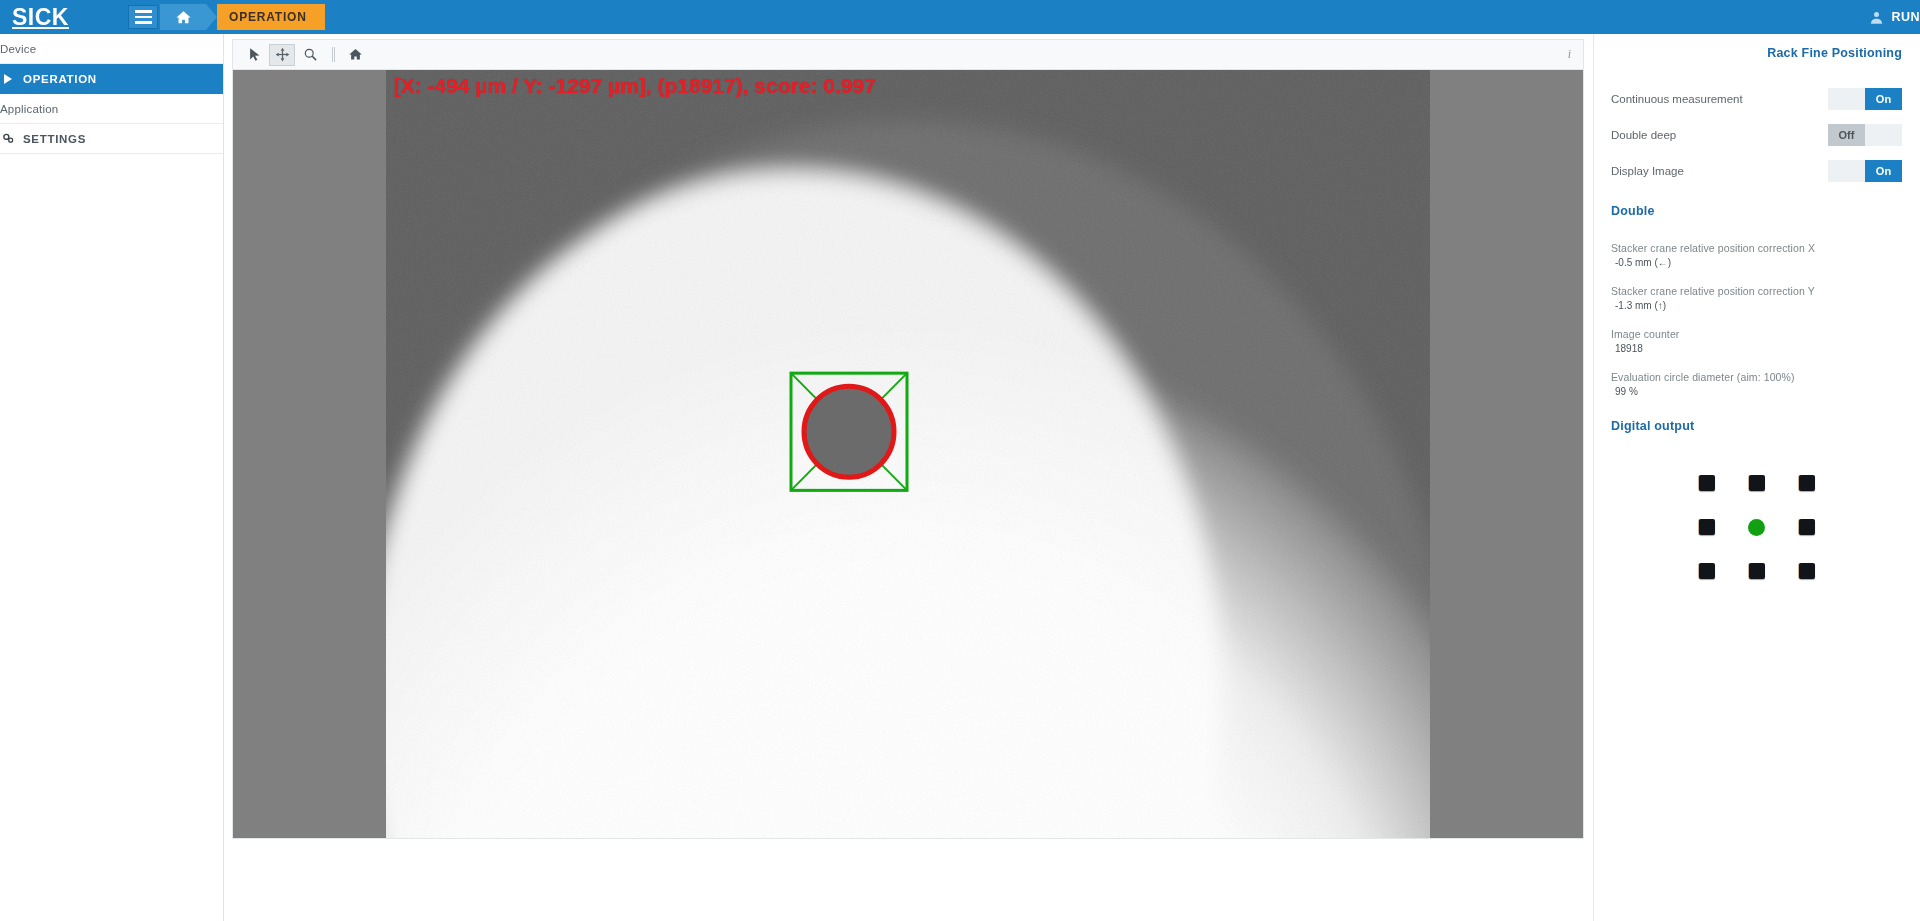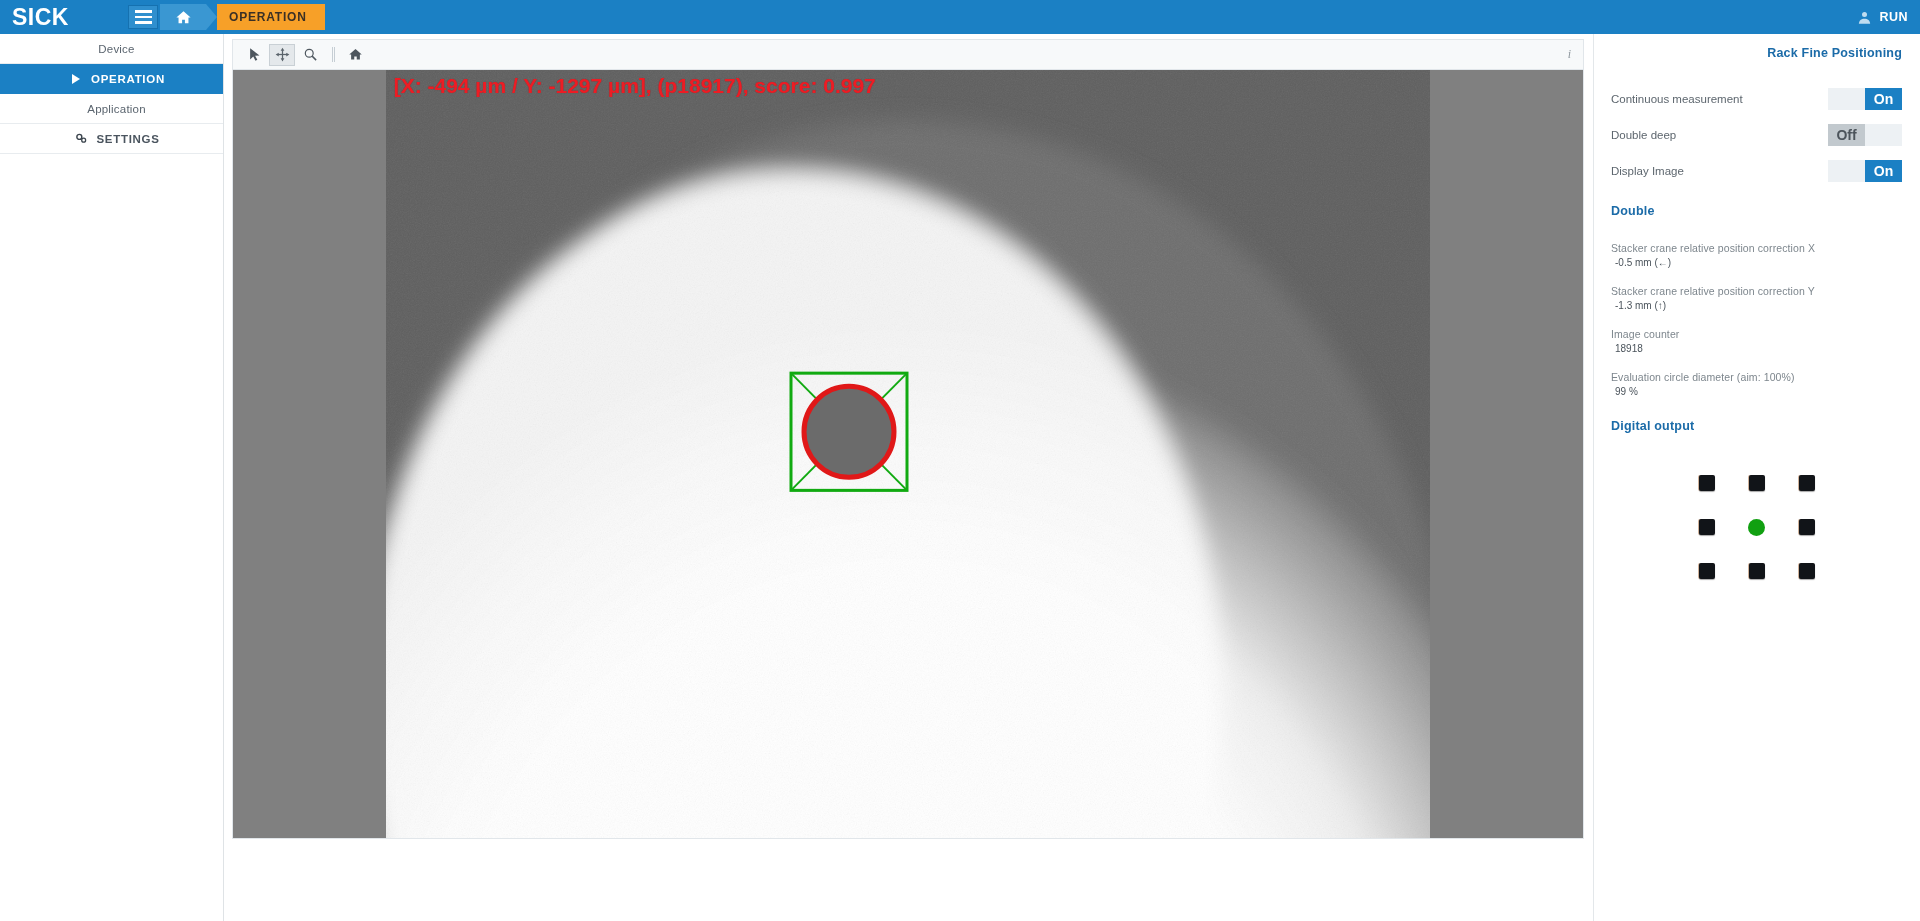--- a/index.html
+++ b/index.html
@@ -13,21 +13,21 @@
 
   
   .topbar {
     position: absolute; left: 0; top: 0; width: 1920px; height: 34px;
     background: #1b80c4;
     display: flex; align-items: center;
   }
   .sick-logo {
     width: 120px; padding-left: 12px;
     font-size: 23px; font-weight: bold; letter-spacing: 0.5px;
-    color: #ffffff; font-family: "Liberation Sans", sans-serif;
+    color: #ffffff; font-family: "Liberation Sans", sans-serif; text-decoration: underline;
   }
   .hamburger {
     width: 30px; height: 24px; margin-left: 8px;
     background: #2f8fce;
     display: flex; flex-direction: column; justify-content: center;
     align-items: center; gap: 3px; cursor: pointer;
     border: 1px solid #1571b0;
   }
   .hamburger span { display: block; width: 17px; height: 2.5px; background: #fff; }
   .home-tab {
@@ -44,21 +44,21 @@
     border-left: 11px solid #3a97d2;
   }
   .crumb-op {
     height: 26px; background: #f7a028; color: #3a3026;
     display: flex; align-items: center; padding: 0 18px 0 12px;
     font-size: 12px; font-weight: bold; letter-spacing: 0.8px;
     cursor: pointer;
   }
   .topbar-right {
     margin-left: auto; display: flex; align-items: center; gap: 7px;
-    padding-right: 12px; color: #ffffff; font-size: 12.5px; font-weight: bold;
+    padding-right: 0; color: #ffffff; font-size: 12.5px; font-weight: bold;
     letter-spacing: 0.5px; cursor: pointer;
   }
   .user-icon { width: 15px; height: 15px; display: block; }
 
   
   .sidebar {
     position: absolute; left: 0; top: 34px; width: 224px; height: 887px;
     background: #ffffff; border-right: 1px solid #dfe3e6;
   }
   .device-card {
@@ -76,24 +76,23 @@
   .device-thumb .gear {
     position: absolute; left: 50%; top: 50%; transform: translate(-50%,-50%);
     width: 30px; height: 30px;
   }
   .device-meta { padding-left: 9px; padding-top: 1px; line-height: 1.25; }
   .device-name { font-size: 11.5px; font-weight: bold; color: #56606a; }
   .device-ver, .device-serial { font-size: 11.5px; color: #6b757e; }
 
   .nav-item {
     height: 30px; display: flex; align-items: center;
-    padding-left: 10px; font-size: 11.5px; color: #59646e;
+    font-size: 11.5px; color: #59646e;
     border-bottom: 1px solid #e8ecef; cursor: pointer;
     letter-spacing: 0.2px;
-    justify-content: center;
   }
   .nav-item.section { color: #5b656f; }
   .nav-item.active {
     background: #1b80c4; color: #ffffff; font-weight: bold;
     letter-spacing: 0.7px; border-bottom-color: #1b80c4;
   }
   .nav-item .nav-ico {
     width: 16px; display: inline-flex; align-items: center;
     justify-content: center; margin-right: 7px;
   }
@@ -167,21 +166,21 @@
   .toggle-row {
     display: flex; align-items: center; height: 22px;
     margin-bottom: 14px;
   }
   .toggle-label { font-size: 11.5px; color: #5d666e; flex: 1; }
   .switch {
     width: 74px; height: 22px; display: flex; flex: none;
     background: #edf1f4; cursor: pointer;
   }
   .sw-half { width: 50%; height: 100%; display: flex; align-items: center; justify-content: center;
-             font-size: 14px; font-weight: bold; }
+             font-size: 11px; font-weight: bold; }
   .sw-on   { background: #1b80c4; color: #ffffff; }
   .sw-off  { background: #c2c9ce; color: #4c545b; }
   .sw-blank{ background: #edf1f4; }
 
   .result-row { margin-bottom: 17px; }
   .result-label { font-size: 10.5px; color: #7d868d; letter-spacing: 0.1px; }
   .result-value { font-size: 10px; color: #4a535b; padding-left: 4px; margin-top: 3px; }
 
   .led-grid {
     display: grid; grid-template-columns: repeat(3, 50px);

